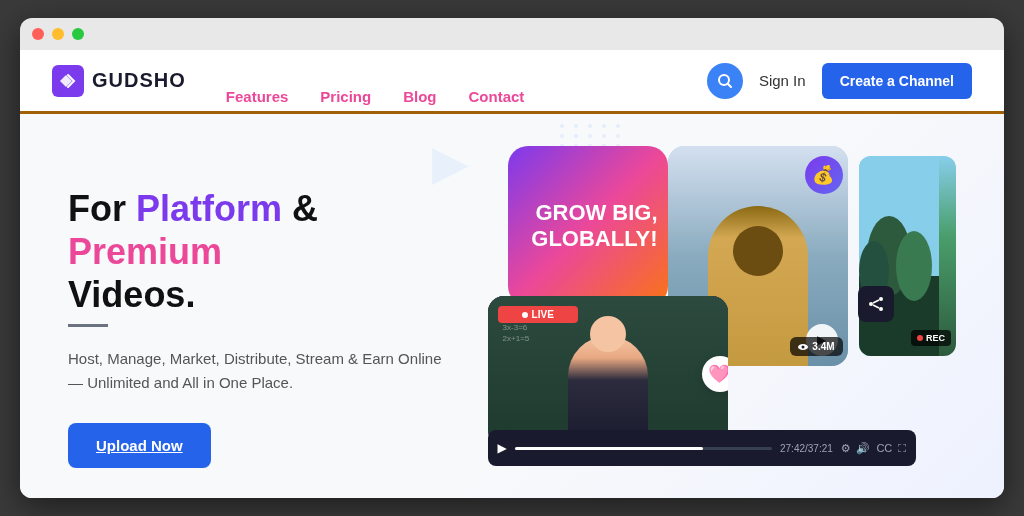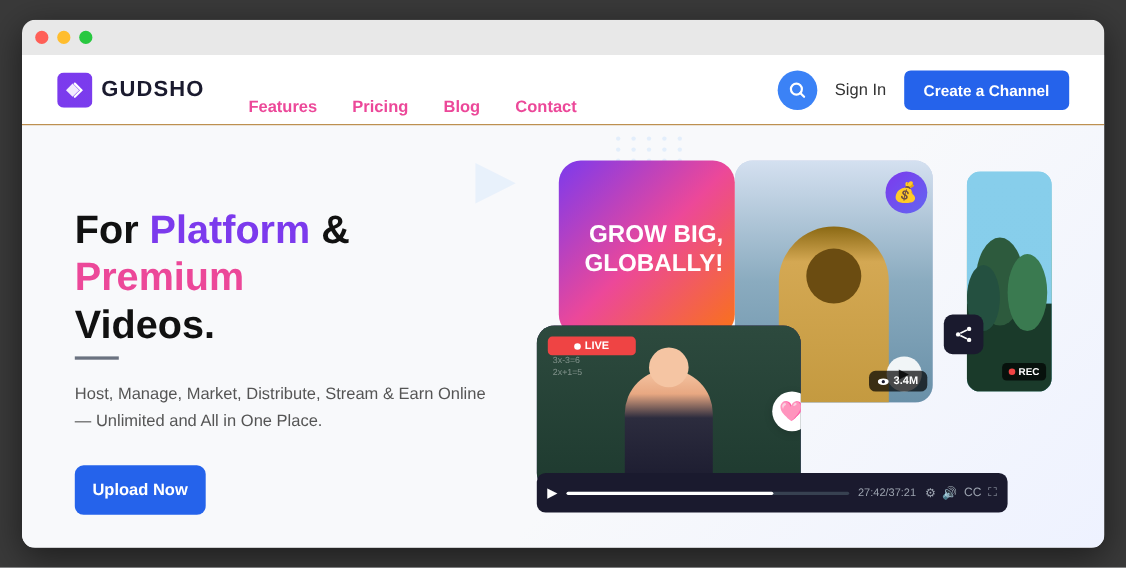--- a/index.html
+++ b/index.html
@@ -46,21 +46,21 @@
       overflow: hidden;
     }
 
     
     .navbar {
       background: #ffffff;
       height: 64px;
       display: flex;
       align-items: center;
       padding: 0 32px;
-      border-bottom: 1px solid #a16207;
+      border-bottom: 3px solid #a16207;
       justify-content: space-between;
     }
 
     .navbar-left {
       display: flex;
       align-items: center;
       gap: 40px;
     }
 
     .logo {
@@ -206,24 +206,25 @@
       line-height: 1.6;
       margin-bottom: 28px;
       max-width: 380px;
     }
 
     .upload-btn {
       background: #2563eb;
       color: white;
       border: none;
       border-radius: 8px;
-      padding: 14px 16px;
+      padding: 14px 28px;
       font-size: 15px;
       font-weight: 700;
       cursor: pointer;
+      text-decoration: underline;
     }
 
     
     .hero-right {
       flex: 1;
       position: relative;
       height: 340px;
       margin-left: 20px;
     }
 
@@ -426,21 +427,21 @@
       justify-content: center;
       font-size: 18px;
       z-index: 5;
     }
 
     
     .card-nature {
       position: absolute;
       top: 20px;
       right: 0;
-      width: 77px;
+      width: 97px;
       height: 200px;
       border-radius: 12px;
       overflow: hidden;
       z-index: 2;
       background: linear-gradient(180deg, #87ceeb 0%, #4a9e6b 40%, #2d5a3d 100%);
       display: flex;
       flex-direction: column;
       align-items: center;
       justify-content: flex-end;
     }

